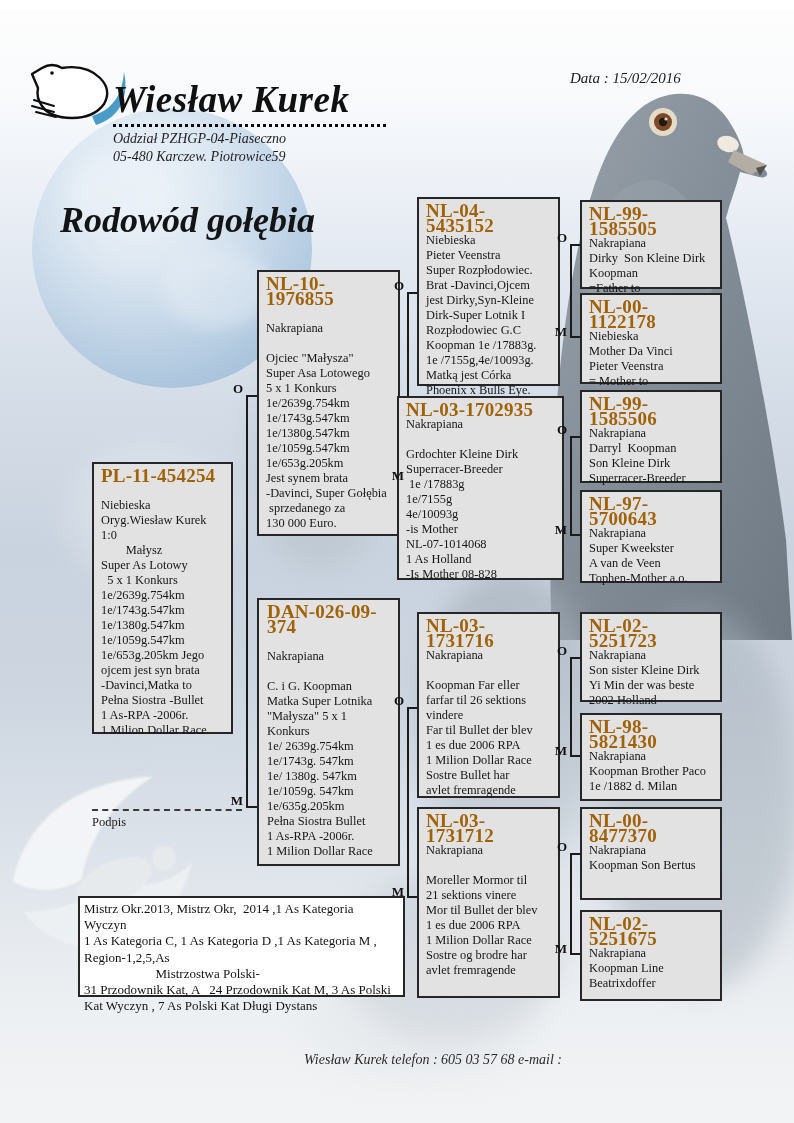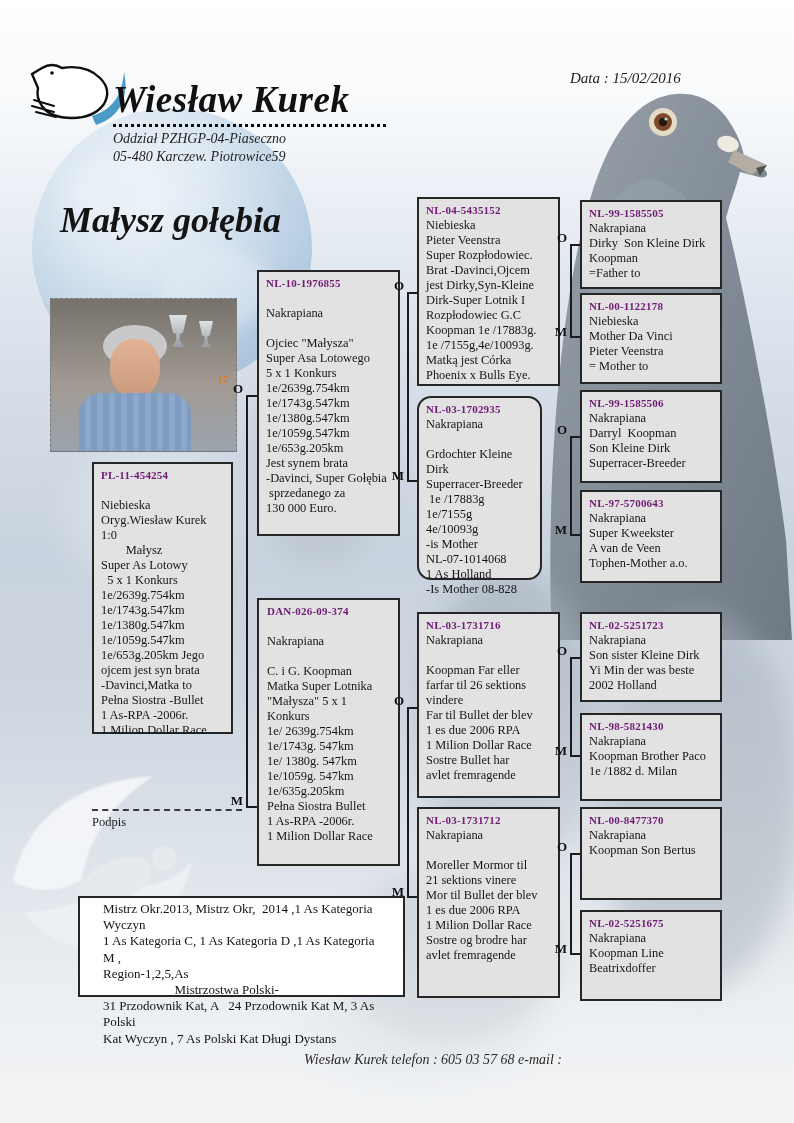--- a/index.html
+++ b/index.html
@@ -30,30 +30,30 @@
   .trophy{position:absolute;background:linear-gradient(#dfe3e6,#969ca2);
     clip-path:polygon(0 0,100% 0,78% 55%,60% 60%,60% 80%,85% 100%,15% 100%,40% 80%,40% 60%,22% 55%);}
   .hair{position:absolute;left:52px;top:26px;width:64px;height:42px;border-radius:50%;background:#c9c9cb;}
   .face{position:absolute;left:59px;top:40px;width:50px;height:58px;border-radius:46%;
     background:linear-gradient(#e2b495,#c99a7c);}
   .shirt{position:absolute;left:28px;top:94px;width:112px;height:60px;border-radius:22px 22px 0 0;
     background:repeating-linear-gradient(90deg,#7d9cc0 0 6px,#8ba7c9 6px 12px),repeating-linear-gradient(0deg,rgba(255,255,255,.12) 0 5px,rgba(0,0,0,.06) 5px 10px);}
   .photo-stamp{position:absolute;left:166px;top:74px;font-size:11px;font-weight:bold;color:#e07818;}
   
   .pbox{position:absolute;z-index:2;background:#e2e2e2;border:2px solid #262626;box-sizing:border-box;padding:4px 7px;}
-  .pbox .ring{font-size:11px;font-weight:bold;line-height:15px;letter-spacing:.2px;color:#701a75;}
+  .pbox .ring{font-size:19px;font-weight:bold;line-height:15px;letter-spacing:.2px;color:#a16207;}
   .pbox .body{font-size:12.4px;line-height:15px;white-space:pre-wrap;color:#161616;}
   .bracket{position:absolute;z-index:1;box-sizing:border-box;
     border-left:2px solid #1b1b1b;border-top:2px solid #1b1b1b;border-bottom:2px solid #1b1b1b;}
   .marker{position:absolute;z-index:2;width:13px;font-size:13px;font-weight:bold;text-align:right;color:#101010;}
   
   .sig-line{position:absolute;left:92px;top:799px;width:150px;border-top:2px dashed #3a3a3a;z-index:2;}
   .sig-label{position:absolute;left:92px;top:805px;width:150px;text-align:left;font-size:12.5px;color:#222;z-index:2;}
   .achievements{position:absolute;left:78px;top:886px;width:327px;height:101px;z-index:2;box-sizing:border-box;
-    background:#ffffff;border:2px solid #262626;padding:3px 23px;font-size:13px;line-height:16.2px;white-space:pre-wrap;color:#141414;}
+    background:#ffffff;border:2px solid #262626;padding:3px 4px;font-size:13px;line-height:16.2px;white-space:pre-wrap;color:#141414;}
   .footer{position:absolute;left:0;top:1042px;width:100%;text-align:center;z-index:2;
     font-size:14px;font-style:italic;color:#2a2a2a;padding-left:36px;}
 </style>
 </head>
 <body>
 
 <div class="page">
 
   <div class="globe">
     <div class="globe-spot" style="left:40px;top:50px;width:90px;height:70px;"></div>
@@ -98,30 +98,22 @@
     <path d="M64 56 C84 50 94 36 96 12 C101 34 94 57 68 65 C66.5 61.5 65 58.5 64 56 Z" fill="#4a9bc8"></path>
     <path d="M4 14 L14 8 Q24 2 34 8 Q58 4 72 18 Q84 30 76 44 Q66 58 44 58 Q22 58 14 46 Q8 38 10 28 Z" fill="#ffffff" stroke="#0e0e0e" stroke-width="2.4" stroke-linejoin="round"></path>
     <circle cx="24" cy="13" r="1.8" fill="#0e0e0e"></circle>
     <path d="M6 40 L26 46 M4 46 L26 52 M8 52 L28 57" stroke="#0e0e0e" stroke-width="2" stroke-linecap="round"></path>
   </svg>
   <div class="breeder-name">Wiesław Kurek</div>
   <div class="name-underline"></div>
   <div class="org-line" style="top:121px;">Oddział PZHGP-04-Piaseczno</div>
   <div class="org-line" style="top:139px;">05-480 Karczew. Piotrowice59</div>
   <div class="date-label">Data : 15/02/2016</div>
-  <div class="doc-title">Małysz gołębia</div>
-
-  <div class="photo">
-    <div class="trophy" style="left:118px;top:16px;width:18px;height:32px;"></div>
-    <div class="trophy" style="left:148px;top:22px;width:14px;height:26px;"></div>
-    <div class="hair"></div>
-    <div class="face"></div>
-    <div class="shirt"></div>
-    <div class="photo-stamp">17</div>
-  </div>
+  <div class="doc-title">Rodowód gołębia</div>
+
 
   <div class="pbox" style="left:92px;top:452px;width:141px;height:272px;">
     <div class="ring">PL-11-454254</div>
     <div class="body">
 Niebieska
 Oryg.Wiesław Kurek
 1:0
         Małysz
 Super As Lotowy
   5 x 1 Konkurs
@@ -180,21 +172,21 @@
 Super Rozpłodowiec.
 Brat -Davinci,Ojcem
 jest Dirky,Syn-Kleine
 Dirk-Super Lotnik I
 Rozpłodowiec G.C
 Koopman 1e /17883g.
 1e /7155g,4e/10093g.
 Matką jest Córka
 Phoenix x Bulls Eye.</div>
   </div>
-  <div class="pbox" style="left:417px;top:386px;width:125px;height:184px;border-radius:14px;">
+  <div class="pbox" style="left:397px;top:386px;width:167px;height:184px;">
     <div class="ring">NL-03-1702935</div>
     <div class="body">Nakrapiana
 
 Grdochter Kleine Dirk
 Superracer-Breeder
  1e /17883g
 1e/7155g
 4e/10093g
 -is Mother
 NL-07-1014068

